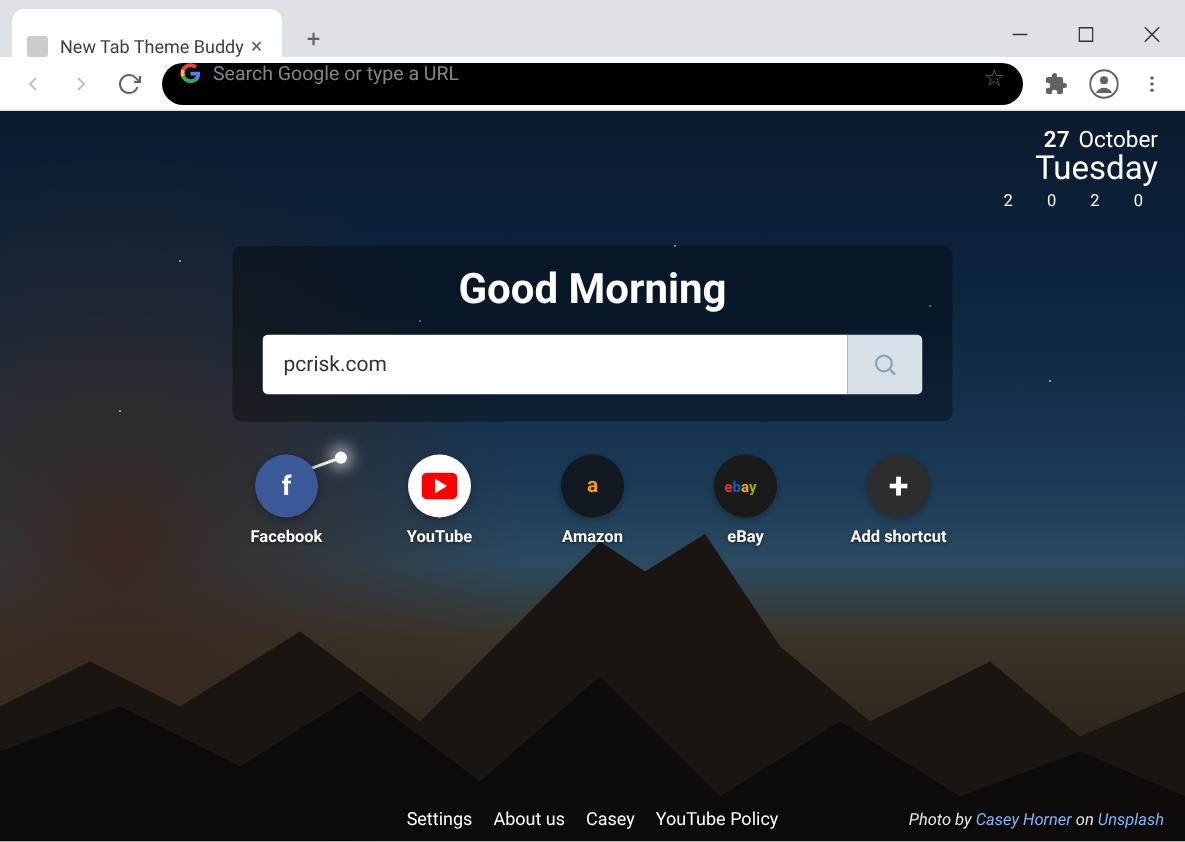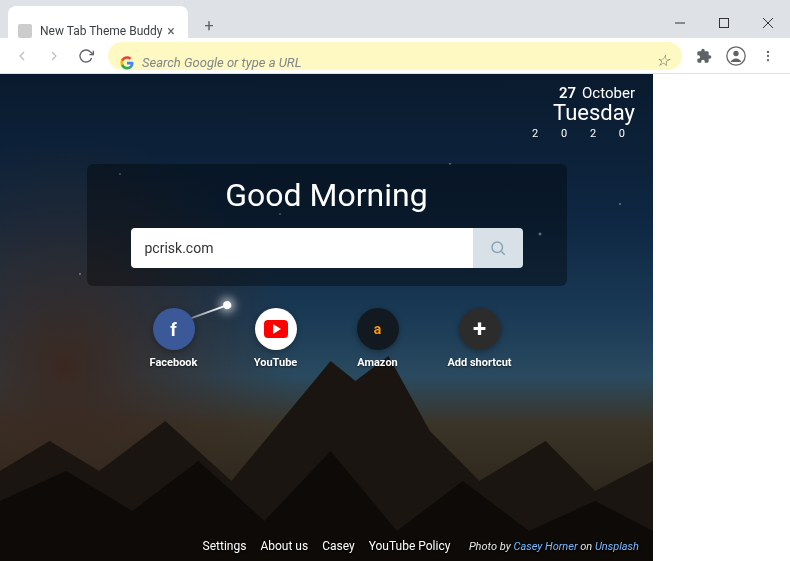--- a/index.html
+++ b/index.html
@@ -12,28 +12,28 @@
 .tab-title { font-size: 12px; color: #3c4043; flex: 1; white-space: nowrap; overflow: hidden; }
 .tab-close { width: 14px; height: 14px; display: flex; align-items: center; justify-content: center; color: #5f6368; font-size: 14px; cursor: pointer; }
 .newtab-btn { width: 26px; height: 26px; display: flex; align-items: center; justify-content: center; margin-left: 8px; color: #5f6368; font-size: 16px; }
 .win-controls { margin-left: auto; display: flex; }
 .win-btn { width: 44px; height: 30px; display: flex; align-items: center; justify-content: center; color: #333; }
 
 
 .toolbar { height: 36px; background: #fff; display: flex; align-items: center; padding: 0 8px; border-bottom: 1px solid #e0e0e0; gap: 4px; }
 .nav-btn { width: 28px; height: 28px; display: flex; align-items: center; justify-content: center; color: #5f6368; border-radius: 50%; }
 .nav-btn.disabled { color: #bdc1c6; }
-.omnibox { flex: 1; height: 28px; background: #fef9c3; border-radius: 14px; display: flex; align-items: flex-end; padding: 0 12px; margin: 0 4px; font-style: italic; }
+.omnibox { flex: 1; height: 28px; background: #000000; border-radius: 14px; display: flex; align-items: flex-start; padding: 0 12px; margin: 0 4px; }
 .omnibox .g-icon { width: 14px; height: 14px; margin-right: 8px; }
 .omnibox-text { flex: 1; font-size: 13px; color: #80868b; }
 .omnibox-star { color: #5f6368; }
 .toolbar-icon { width: 28px; height: 28px; display: flex; align-items: center; justify-content: center; color: #5f6368; }
 
 
-.content { position: relative; width: 653px; height: 487px;
+.content { position: relative; width: 790px; height: 487px;
   background:
     radial-gradient(1px 1px at 120px 100px, #fff, transparent),
     radial-gradient(1px 1px at 280px 140px, #fff, transparent),
     radial-gradient(1px 1px at 450px 90px, #fff, transparent),
     radial-gradient(1px 1px at 620px 130px, #fff, transparent),
     radial-gradient(1px 1px at 700px 180px, #fff, transparent),
     radial-gradient(1px 1px at 80px 200px, #fff, transparent),
     radial-gradient(2px 2px at 540px 160px, #d7e5ff, transparent),
     radial-gradient(circle at 10% 60%, #3a2820 0%, transparent 35%),
     linear-gradient(180deg, #0a1a2e 0%, #0e2742 30%, #1a3a56 50%, #2a4a60 62%, #3a3428 72%, #1e1810 100%);
@@ -49,22 +49,22 @@
 
 .date-widget { position: absolute; top: 10px; right: 18px; text-align: right; color: #fff; }
 .date-line1 { font-size: 15px; }
 .date-line1 .daynum { font-weight: 600; margin-right: 6px; }
 .date-line2 { font-size: 22px; font-weight: 400; margin-top: -2px; }
 .date-line3 { font-size: 11px; letter-spacing: 10px; margin-top: 2px; padding-left: 6px; }
 
 
 .center { position: absolute; top: 90px; left: 50%; transform: translateX(-50%); width: 480px; text-align: center; }
 .greet-wrap { background: rgba(0,0,0,.35); border-radius: 6px 6px 0 0; padding: 12px 0 6px; }
-.greeting { font-size: 32px; color: #fff; font-weight: 400; }
-.search-wrap { background: rgba(0,0,0,.35); padding: 8px 44px 18px; border-radius: 0 0 6px 6px; }
+.greeting { font-size: 28px; color: #fff; font-weight: 700; }
+.search-wrap { background: rgba(0,0,0,.35); padding: 8px 20px 18px; border-radius: 0 0 6px 6px; }
 .searchbox { display: flex; height: 40px; border-radius: 4px; overflow: hidden; }
 .searchbox input { flex: 1; border: none; padding: 0 14px; font-size: 14px; outline: none; background: #fff; color: #333; }
 .search-btn { width: 50px; background: #d9e1e8; display: flex; align-items: center; justify-content: center; }
 
 
 .shortcuts { display: flex; justify-content: center; gap: 42px; margin-top: 22px; }
 .shortcut { display: flex; flex-direction: column; align-items: center; width: 60px; }
 .sc-icon { width: 42px; height: 42px; border-radius: 50%; background: #fff; display: flex; align-items: center; justify-content: center; font-weight: bold; font-size: 18px; box-shadow: 0 2px 6px rgba(0,0,0,.3); }
 .sc-label { font-size: 11px; color: #fff; margin-top: 6px; text-shadow: 0 1px 2px rgba(0,0,0,.6); white-space: nowrap; font-weight: bold; }
 .sc-add { background: #2c2c2c; color: #fff; font-size: 24px; }
@@ -203,20 +203,28 @@
               <polygon points="9,4 9,14 17,9" fill="#fff"></polygon>
             </svg>
           </div>
         <div class="sc-label">YouTube</div>
       </div>
       <div class="shortcut">
         <div class="sc-icon sc-az">a</div>
         <div class="sc-label">Amazon</div>
       </div>
       <div class="shortcut">
+        <div class="sc-icon sc-eb">
+            <svg width="28" height="12" viewBox="0 0 28 12">
+              <text x="0" y="10" font-size="10" font-weight="bold"><tspan fill="#e53238">e</tspan><tspan fill="#0064d2">b</tspan><tspan fill="#f5af02">a</tspan><tspan fill="#86b817">y</tspan></text>
+            </svg>
+          </div>
+        <div class="sc-label">eBay</div>
+      </div>
+      <div class="shortcut">
         <div class="sc-icon sc-add">+</div>
         <div class="sc-label">Add shortcut</div>
       </div>
     </div>
   </div>
 
   <div class="footer">
     <div class="footer-links">
       <span>Settings</span>
       <span>About us</span>

